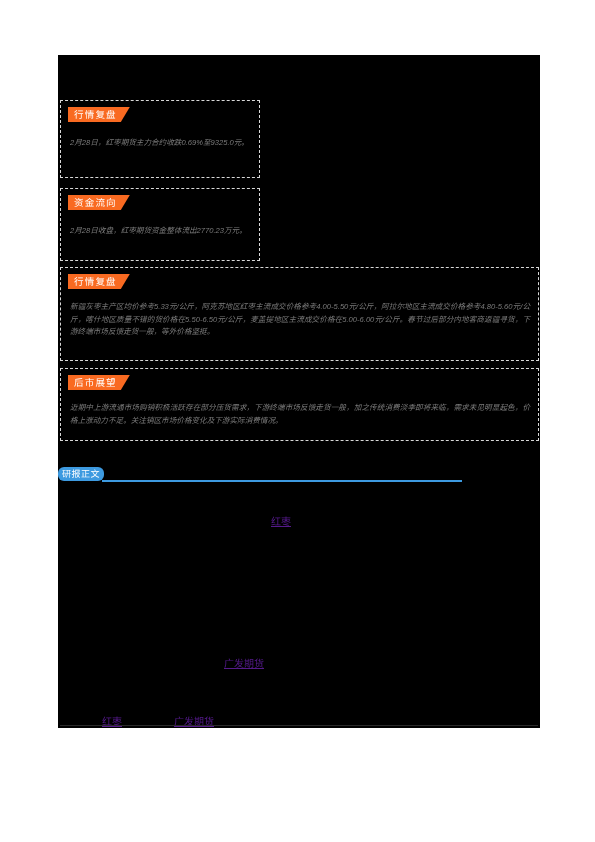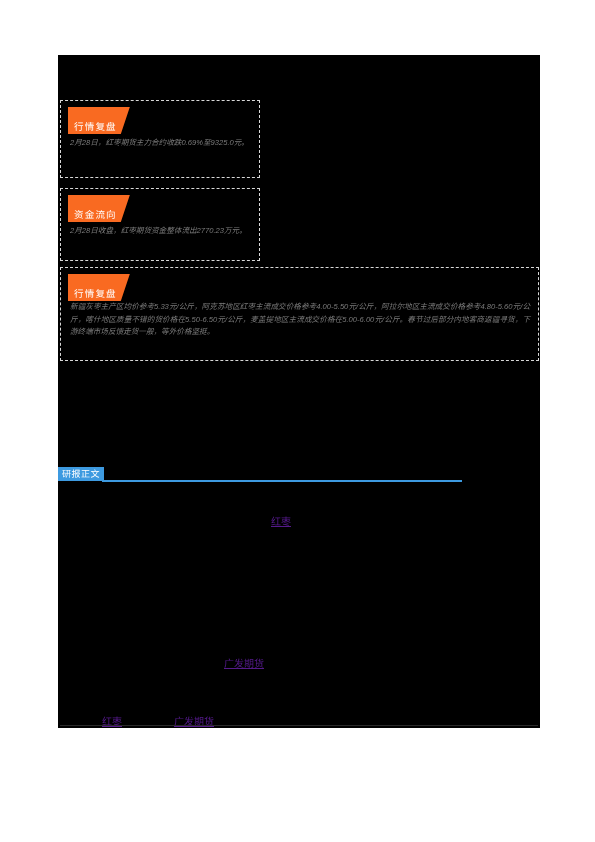--- a/index.html
+++ b/index.html
@@ -41,21 +41,21 @@
   .flag-badge {
     position: absolute;
     left: 7px;
     top: 6px;
     height: 15px;
     background: #f96a21;
     color: #ffffff;
     font-size: 9.5px;
     line-height: 15px;
     letter-spacing: 1.2px;
-    padding: 12px 13px 0 6px;
+    padding: 0 13px 0 6px;
     white-space: nowrap;
     -webkit-clip-path: polygon(0 0, 100% 0, calc(100% - 9px) 100%, 0 100%);
     clip-path: polygon(0 0, 100% 0, calc(100% - 9px) 100%, 0 100%);
   }
 
   
   .card-body {
     position: absolute;
     left: 9px;
     right: 8px;
@@ -78,20 +78,21 @@
     position: absolute;
     left: 0;
     top: 0;
     background: #3d9ae0;
     color: #ffffff;
     font-size: 9px;
     line-height: 14px;
     padding: 0 4px;
     letter-spacing: 0.5px;
     white-space: nowrap;
+    border-radius: 6px;
   }
   #report-header .blue-rule {
     position: absolute;
     left: 44px;
     top: 13px;
     right: 0;
     height: 2px;
     background: #3d9ae0;
   }
 
@@ -128,20 +129,24 @@
   <div class="section-card narrow" style="top:133px; height:73px;">
     <div class="flag-badge">资金流向</div>
     <div class="card-body" style="top:36px;">2月28日收盘，红枣期货资金整体流出2770.23万元。</div>
   </div>
 
   <div class="section-card wide" style="top:212px; height:94px;">
     <div class="flag-badge">行情复盘</div>
     <div class="card-body" style="top:33px;">新疆灰枣主产区均价参考5.33元/公斤，阿克苏地区红枣主流成交价格参考4.00-5.50元/公斤，阿拉尔地区主流成交价格参考4.80-5.60元/公斤，喀什地区质量不错的货价格在5.50-6.50元/公斤，麦盖提地区主流成交价格在5.00-6.00元/公斤。春节过后部分内地客商返疆寻货，下游终端市场反馈走货一般，等外价格坚挺。</div>
   </div>
 
+  <div class="section-card wide" style="top:313px; height:73px;">
+    <div class="flag-badge">后市展望</div>
+    <div class="card-body" style="top:33px;">近期中上游流通市场购销积极活跃存在部分压货需求，下游终端市场反馈走货一般，加之传统消费淡季即将来临，需求未见明显起色，价格上涨动力不足。关注销区市场价格变化及下游实际消费情况。</div>
+  </div>
 
   <div id="report-header">
     <span class="blue-badge">研报正文</span>
     <span class="blue-rule"></span>
   </div>
 
   <a class="vlink" style="left:213px; top:458px;">红枣</a>
 
   <a class="vlink" style="left:166px; top:600px;">广发期货</a>
 

